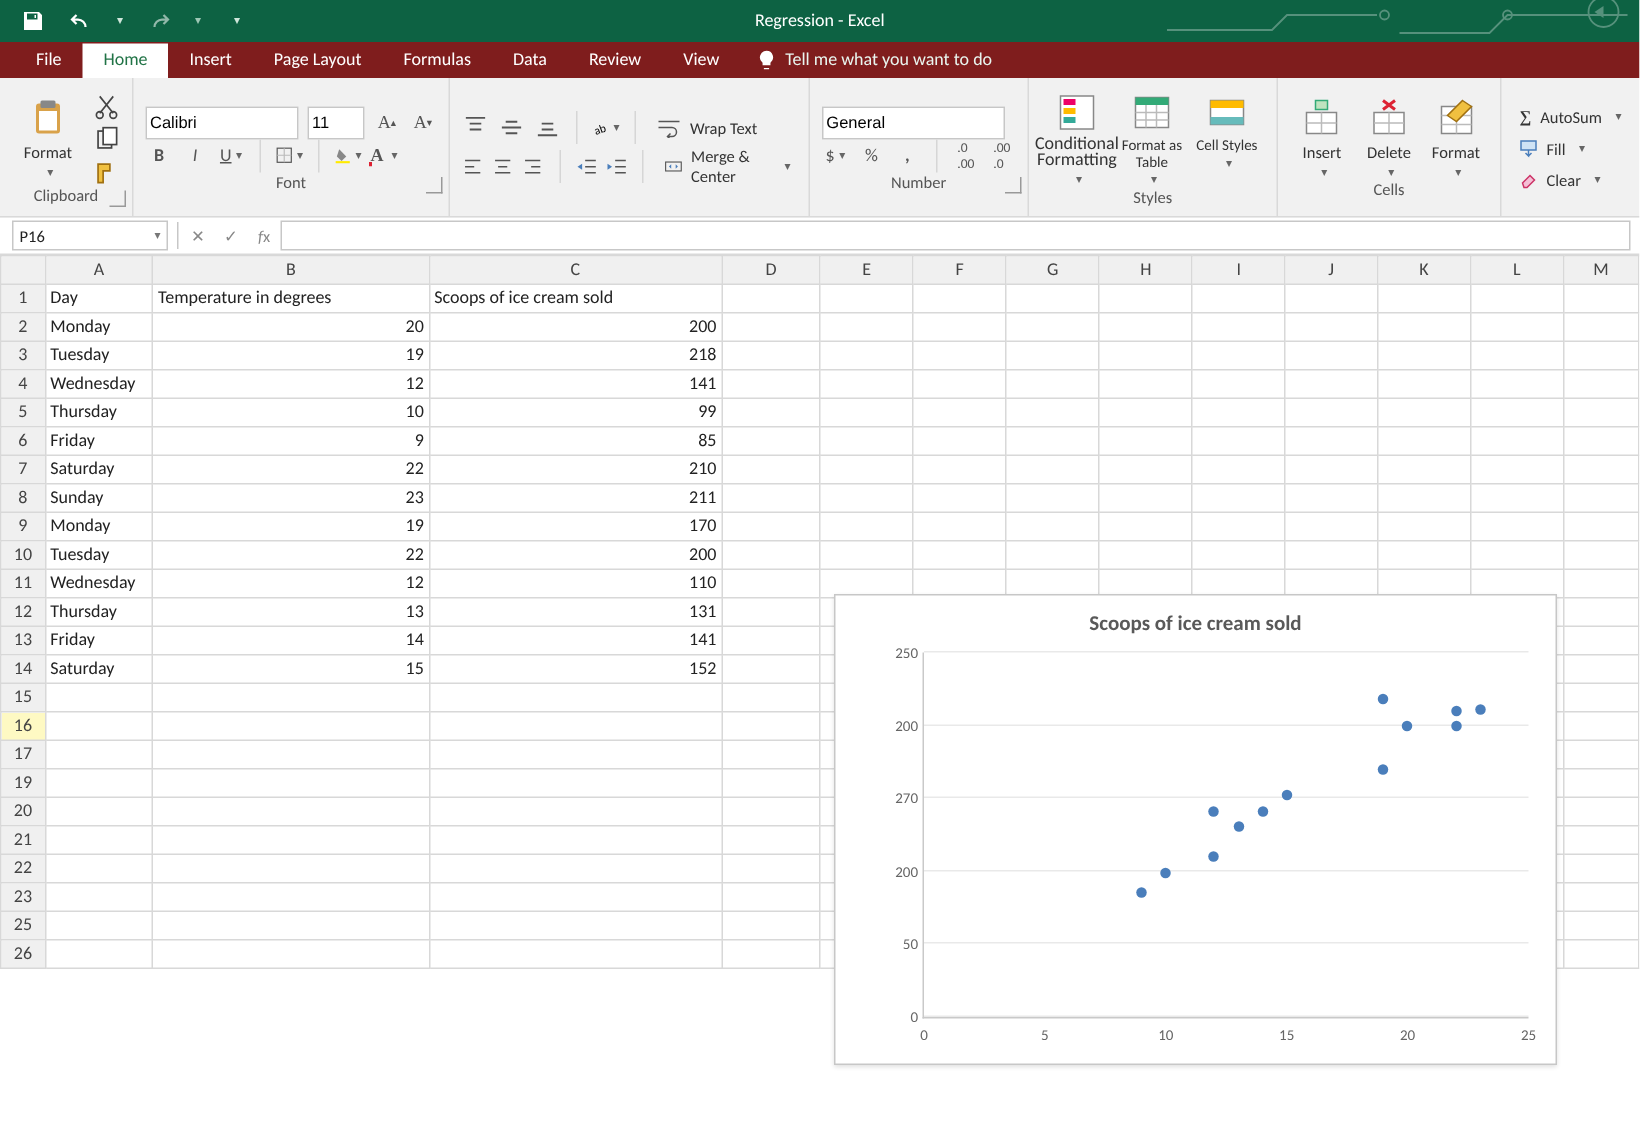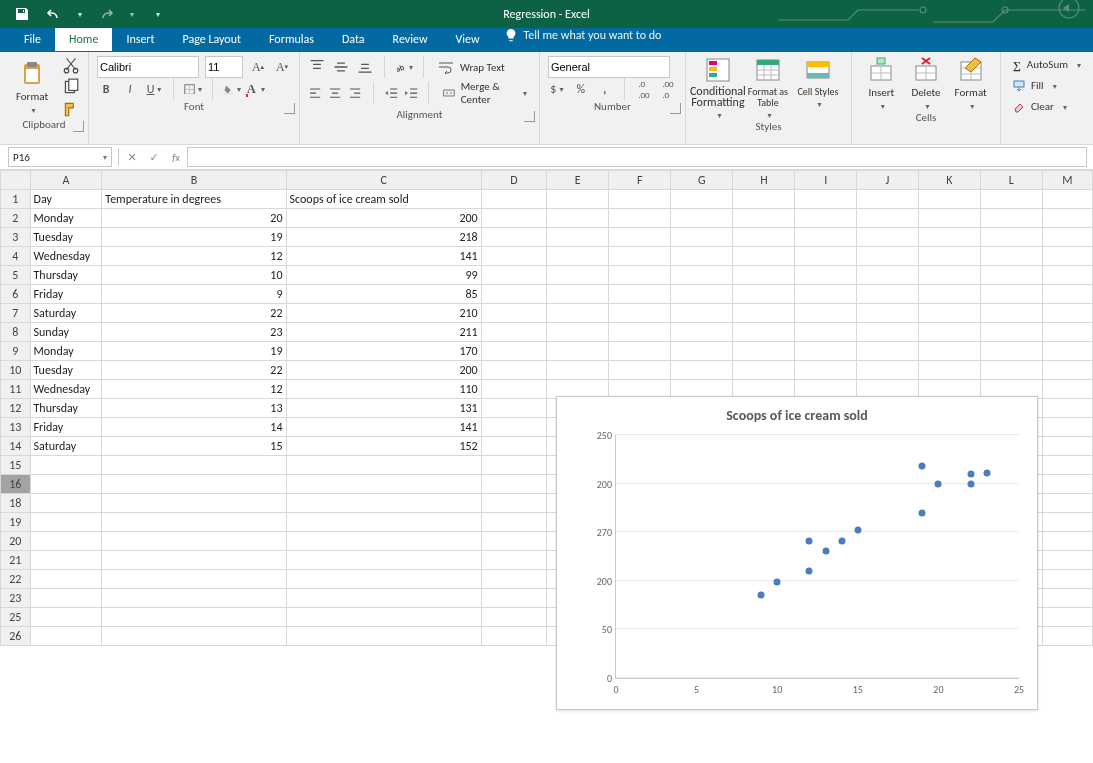--- a/index.html
+++ b/index.html
@@ -3,28 +3,28 @@
 <meta charset="utf-8">
 <style>
 html,body{margin:0;padding:0;font-family:"Segoe UI","Calibri",sans-serif;font-size:12px;background:#fff;color:#222;overflow:hidden}
 
 .titlebar{height:28px;background:#0d6243;display:flex;align-items:center;position:relative}
 .qat{display:flex;align-items:center;gap:16px;padding-left:14px;color:#e9f5ef}
 .qat .ico{width:16px;height:16px}
 .app-title{position:absolute;left:50%;transform:translateX(-50%);color:#fff;font-size:12px}
 .decor{position:absolute;right:0;top:0;width:320px;height:100%;opacity:.30}
 
-.tabs{height:24px;background:#0369a1;display:flex;align-items:flex-start;padding-left:10px;gap:0}
+.tabs{height:24px;background:#7f1d1d;display:flex;align-items:center;padding-left:10px;gap:0}
 .tab{padding:4px 14px 5px;color:#fff;font-size:12px;cursor:pointer}
 .tab.active{background:#fff;color:#217346}
 .tell{display:flex;align-items:center;gap:6px;color:#e9f5ef;padding-left:10px}
 .bulb{width:14px;height:14px}
 
 .ribbon{height:92px;background:#f1f1f1;border-bottom:1px solid #d9d9d9;display:flex}
-.group{border-right:1px solid #d9d9d9;padding:4px 8px 0;display:flex;flex-direction:column;justify-content:flex-start}
+.group{border-right:1px solid #d9d9d9;padding:4px 8px 0;display:flex;flex-direction:column;justify-content:center}
 .glabel{text-align:center;font-size:11px;color:#555;padding-bottom:2px;position:relative}
 .glabel .dlg{position:absolute;right:-4px;bottom:1px;width:10px;height:10px;border:1px solid #999;border-left:none;border-top:none}
 .row{display:flex;align-items:center;gap:6px}
 .bigbtn{display:flex;flex-direction:column;align-items:center;gap:2px;width:48px;font-size:11px;color:#333}
 .bigbtn .ico{width:28px;height:28px}
 .smbtn{width:18px;height:18px;display:inline-flex;align-items:center;justify-content:center;color:#555}
 .sel{height:20px;border:1px solid #c7c7c7;background:#fff;font-size:11px;padding:0 2px}
 .txtbtn{display:flex;align-items:center;gap:6px;font-size:11px;color:#333;padding:2px 4px}
 .drop::after{content:"▾";font-size:8px;margin-left:3px;color:#666}
 .pipe{width:1px;height:22px;background:#d6d6d6;margin:0 4px}
@@ -35,21 +35,21 @@
 .fx-sep{width:1px;height:18px;background:#c7c7c7;margin:0 2px}
 .fxarea{flex:1;border:1px solid #c7c7c7;height:18px;margin-right:6px;display:flex;align-items:center;background:#fff}
 .fxico{width:22px;display:inline-flex;justify-content:center;color:#888;font-size:11px}
 
 .gridwrap{position:relative;height:calc(763px - 28px - 24px - 92px - 24px);overflow:hidden}
 table.sheet{border-collapse:collapse;table-layout:fixed}
 .sheet th,.sheet td{border:1px solid #d8d8d8;height:18px;padding:0 3px;font-size:12px;font-family:Calibri,sans-serif;white-space:nowrap;overflow:hidden}
 .sheet thead th{background:#f0f0f0;text-align:center;font-weight:normal;color:#444}
 .sheet tbody th{background:#f0f0f0;text-align:center;font-weight:normal;color:#444;width:24px}
 .sheet .corner{background:#f0f0f0;width:24px}
-.sheet tbody th.rowsel{background:#a3a3a3}
+.sheet tbody th.rowsel{background:#fef9c3}
 td.num{text-align:right}
 
 .chart{position:absolute;left:556px;top:226px;width:480px;height:312px;background:#fff;border:1px solid #c7c7c7;box-shadow:0 1px 3px rgba(0,0,0,.12)}
 .chart-title{text-align:center;font-size:14px;color:#595959;margin-top:10px;font-weight:600}
 .plot{position:absolute;left:58px;right:18px;top:38px;bottom:30px;border-left:1px solid #c9c9c9;border-bottom:1px solid #c9c9c9}
 .hgrid{position:absolute;left:0;right:0;border-top:1px solid #e9e9e9}
 .ytl{position:absolute;left:-34px;width:30px;text-align:right;font-size:10px;color:#666;transform:translateY(50%)}
 .xtl{position:absolute;bottom:-18px;font-size:10px;color:#666;transform:translateX(-50%)}
 .dot{position:absolute;width:7px;height:7px;border-radius:50%;background:#4a7ebb;transform:translate(-50%,50%)}
 .caret{font-size:8px;color:#666}
@@ -249,21 +249,20 @@
         </span>
       <span class="pipe"></span>
       <span class="txtbtn drop">
         <svg width="16" height="14" viewBox="0 0 16 14">
             <rect x="1" y="3" width="14" height="8" fill="none" stroke="#555"></rect>
             <path d="M4 7l2-2v4zM12 7l-2-2v4z" fill="#4a7ebb"></path>
           </svg>
         <span>Merge &amp; Center</span>
       </span>
     </div>
-    <div class="glabel"><span>Alignment</span><span class="dlg"></span></div>
   </div>
 
   <div class="group" style="width:132px">
     <div class="row">
         <input class="sel" style="width: 116px;" value="General">
       </div>
     <div class="row">
       <span class="smbtn drop">$</span>
       <span class="smbtn">%</span>
       <span class="smbtn">
@@ -643,21 +642,21 @@
           <td></td>
           <td></td>
           <td></td>
           <td></td>
           <td></td>
           <td></td>
           <td></td>
           <td></td>
         </tr>
         <tr>
-          <th>18</th>
+          <th>17</th>
           <td></td>
           <td></td>
           <td></td>
           <td></td>
           <td></td>
           <td></td>
           <td></td>
           <td></td>
           <td></td>
           <td></td>

